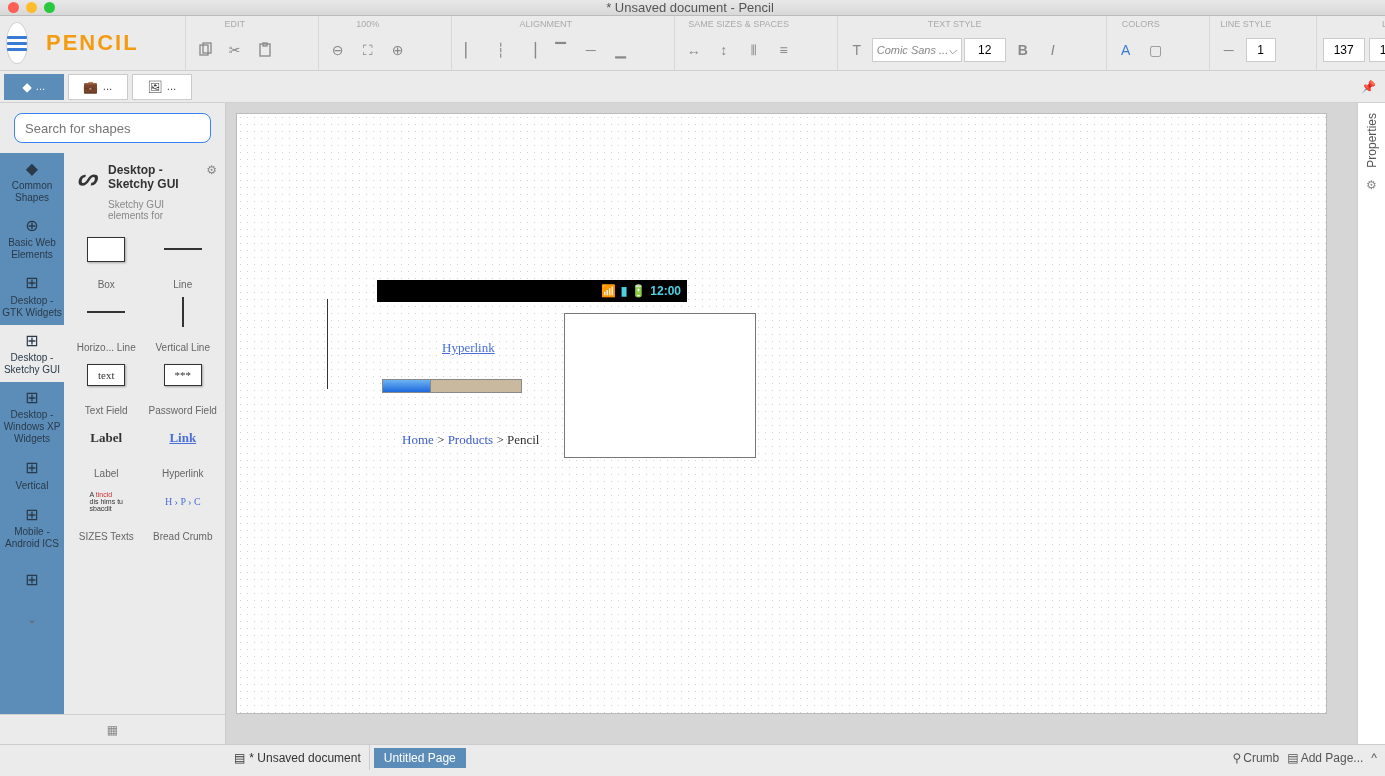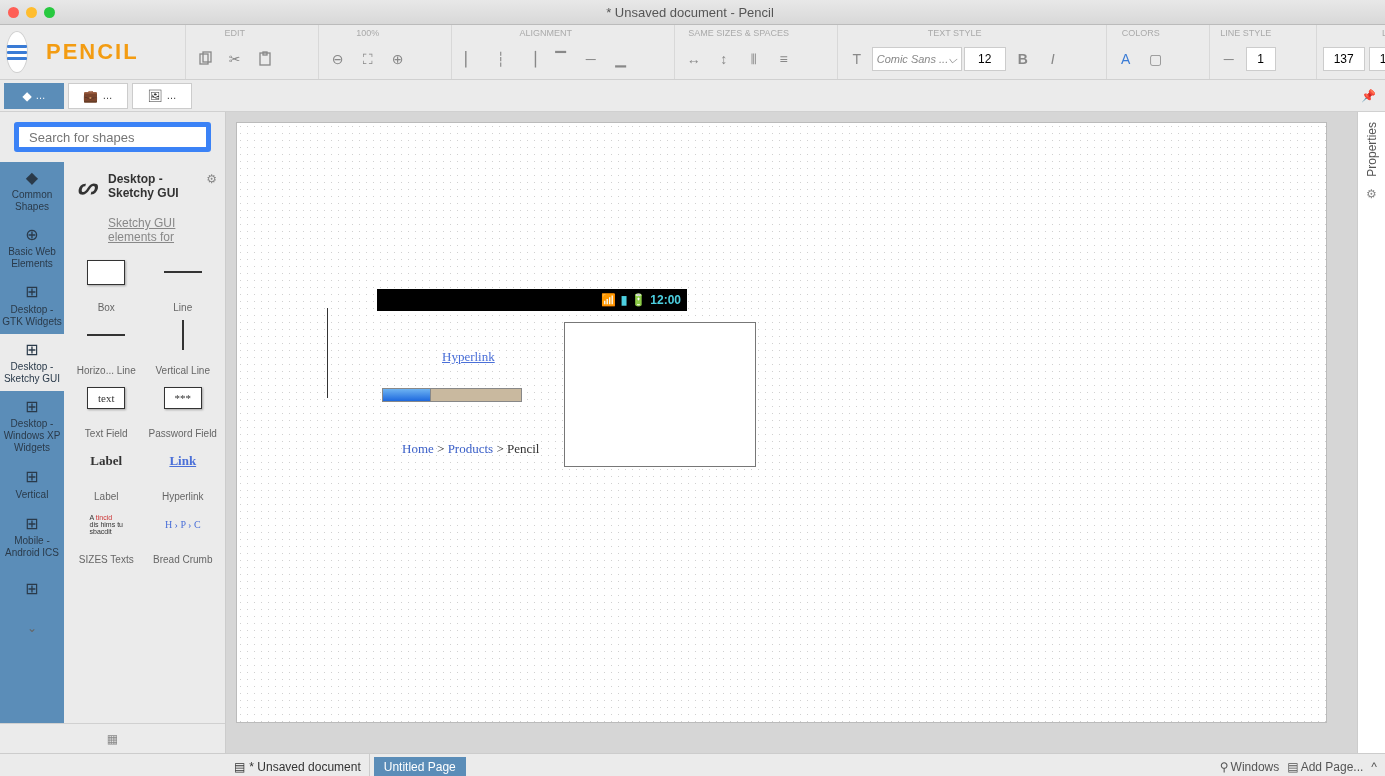--- a/index.html
+++ b/index.html
@@ -1,19 +1,19 @@
 <!DOCTYPE html>
 <html><head>
 <meta charset="utf-8">
 <style>
 * { margin: 0; padding: 0; box-sizing: border-box; }
 body { font-family: -apple-system, BlinkMacSystemFont, "Segoe UI", Arial, sans-serif; font-size: 12px; color: #333; background: #ebebeb; overflow: hidden; }
 
 
-.titlebar { height: 25px; background: linear-gradient(#e8e8e8, #d8d8d8); display: flex; align-items: center; padding-left: 8px; border-bottom: 1px solid #bbb; }
+.titlebar { height: 16px; background: linear-gradient(#e8e8e8, #d8d8d8); display: flex; align-items: center; padding-left: 8px; border-bottom: 1px solid #bbb; }
 .traffic-lights { display: flex; gap: 7px; }
 .traffic-light { width: 11px; height: 11px; border-radius: 50%; }
 .tl-red { background: #ff5f56; }
 .tl-yellow { background: #ffbd2e; }
 .tl-green { background: #27c93f; }
 .title-text { flex: 1; text-align: center; color: #555; font-size: 13px; margin-right: 60px; }
 
 
 .topbar { height: 55px; background: #ebebeb; display: flex; align-items: stretch; border-bottom: 1px solid #d0d0d0; }
 .menu-button { width: 50px; margin: 6px; background: #fff; border-radius: 50%; display: flex; align-items: center; justify-content: center; border: 1px solid #d0d0d0; }
@@ -36,35 +36,35 @@
 .panel-tab.active { background: #5b8db8; color: #fff; border-color: #5b8db8; }
 .panel-tab .dots { font-size: 10px; color: inherit; }
 .pin-btn { margin-left: auto; width: 24px; height: 24px; display: flex; align-items: center; justify-content: center; color: #888; }
 
 
 .main { display: flex; height: calc(100vh - 22px - 55px - 32px - 26px); }
 
 
 .sidebar { width: 226px; background: #ebebeb; border-right: 1px solid #ccc; display: flex; flex-direction: column; }
 .search-wrap { padding: 10px 14px; }
-.search-input { width: 100%; height: 30px; padding: 0 10px; border: 5px solid #3b82f6; border-radius: 3px; font-size: 13px; color: #999; background: #fff; }
+.search-input { width: 100%; height: 30px; padding: 0 10px; border: 1px solid #3b82f6; border-radius: 8px; font-size: 13px; color: #999; background: #fff; }
 
 .sidebar-body { flex: 1; display: flex; overflow: hidden; }
 .cat-col { width: 64px; background: #5b8db8; display: flex; flex-direction: column; overflow-y: auto; }
 .cat-item { padding: 6px 2px 6px; text-align: center; font-size: 10px; color: #2a3a4a; cursor: pointer; line-height: 1.2; min-height: 48px; display: flex; flex-direction: column; align-items: center; justify-content: center; }
 .cat-item.active { background: #ebebeb; }
 .cat-icon { font-size: 16px; margin-bottom: 2px; }
 .cat-more { padding: 8px; text-align: center; color: #666; }
 
 .shapes-col { flex: 1; background: #ebebeb; overflow-y: auto; padding: 6px 4px; }
 .shapes-header { display: flex; gap: 6px; padding: 4px; }
 .shapes-header-icon { width: 30px; height: 30px; display: flex; align-items: center; justify-content: center; font-size: 22px; font-weight: bold; font-style: italic; }
 .shapes-header-text { flex: 1; font-size: 11px; }
 .shapes-header-title { font-weight: bold; font-size: 12px; }
-.shapes-header-desc { color: #888; font-size: 12px; margin-top: 16px; text-decoration: underline; }
+.shapes-header-desc { color: #888; font-size: 10px; margin-top: 8px; }
 .shapes-header-gear { color: #888; cursor: pointer; }
 
 .shapes-grid { display: grid; grid-template-columns: 1fr 1fr; gap: 8px 4px; padding: 10px 2px; }
 .shape-cell { display: flex; flex-direction: column; align-items: center; gap: 16px; cursor: pointer; }
 .shape-thumb { width: 40px; height: 28px; display: flex; align-items: center; justify-content: center; font-size: 10px; }
 .shape-label { font-size: 10px; color: #666; text-align: center; line-height: 1.1; }
 
 .sb-box { border: 1.5px solid #333; background: #fff; width: 38px; height: 25px; box-shadow: 1px 1px 2px rgba(0,0,0,0.3); }
 .sb-hline { width: 38px; height: 2px; background: #333; }
 .sb-vline { width: 2px; height: 30px; background: #333; }
@@ -392,21 +392,21 @@
 <div class="bottombar">
   <div class="bb-left"></div>
   <div class="bb-doc">
     <span>▤</span>
     <span>* Unsaved document</span>
   </div>
   <div class="bb-tab">Untitled Page</div>
   <div class="bb-right">
     <div class="bb-btn">
         <span>⚲</span>
-        <span>Windows</span>
+        <span>Crumb</span>
       </div>
     <div class="bb-btn">
         <span>▤</span>
         <span>Add Page...</span>
       </div>
     <div class="bb-btn">^</div>
   </div>
 </div>
 
 </body></html>

